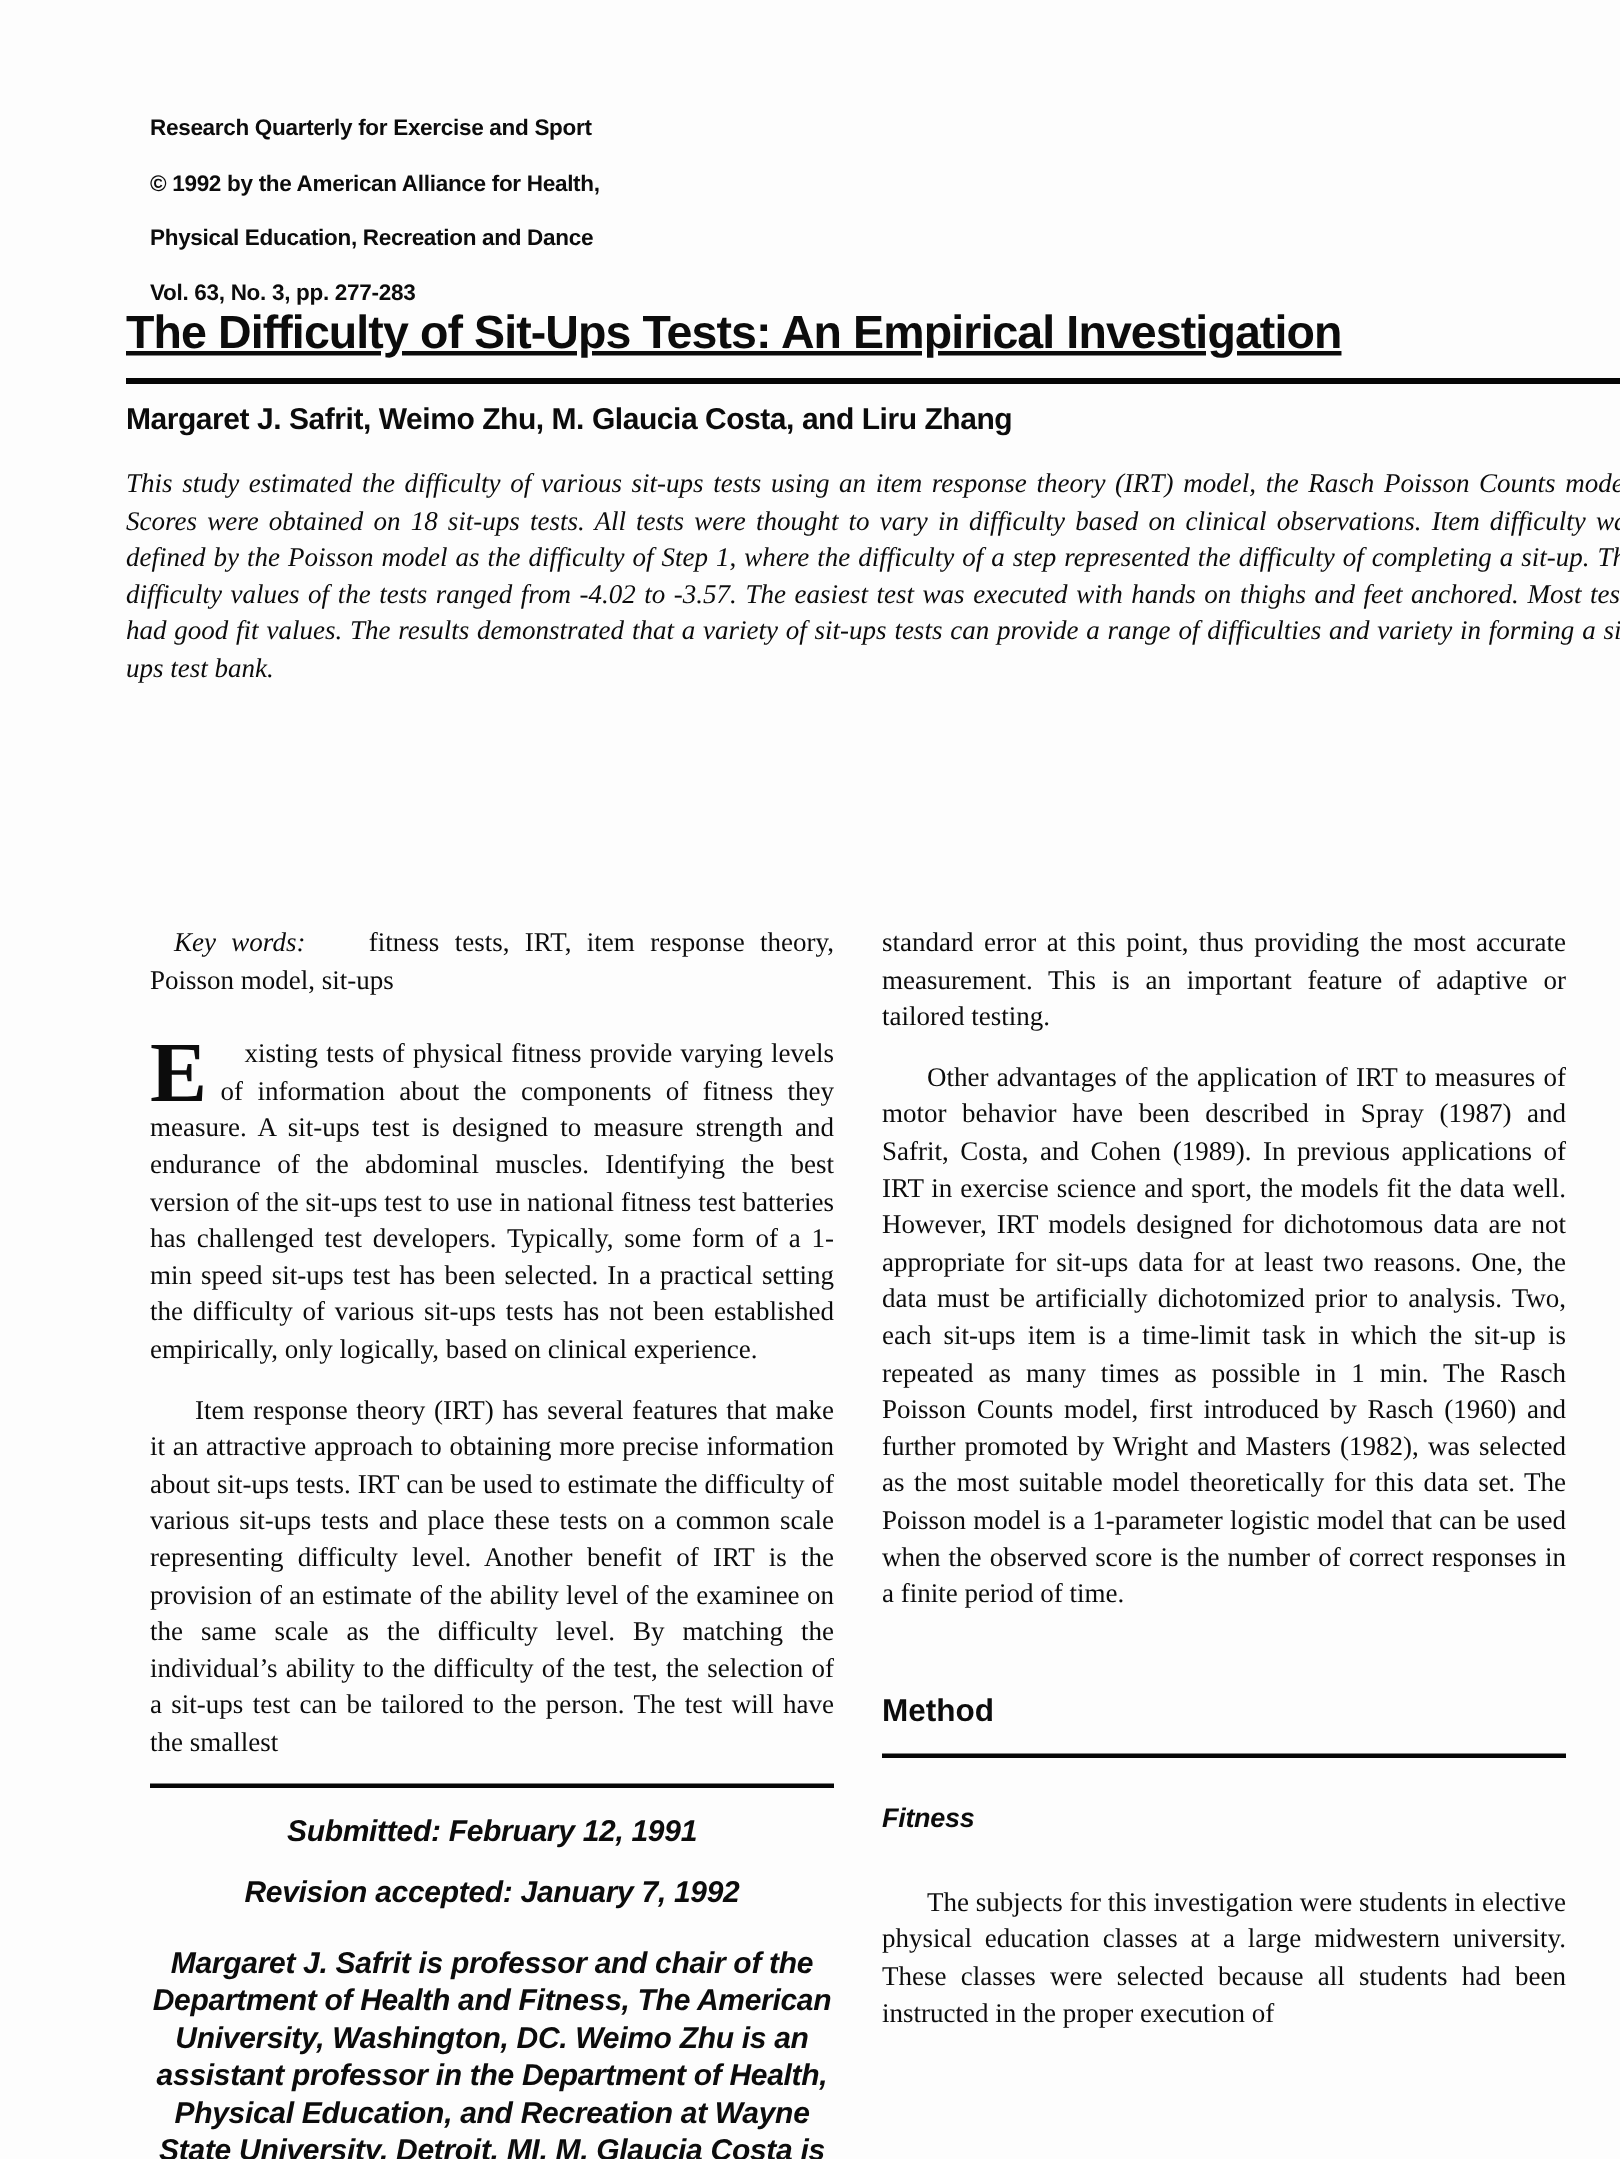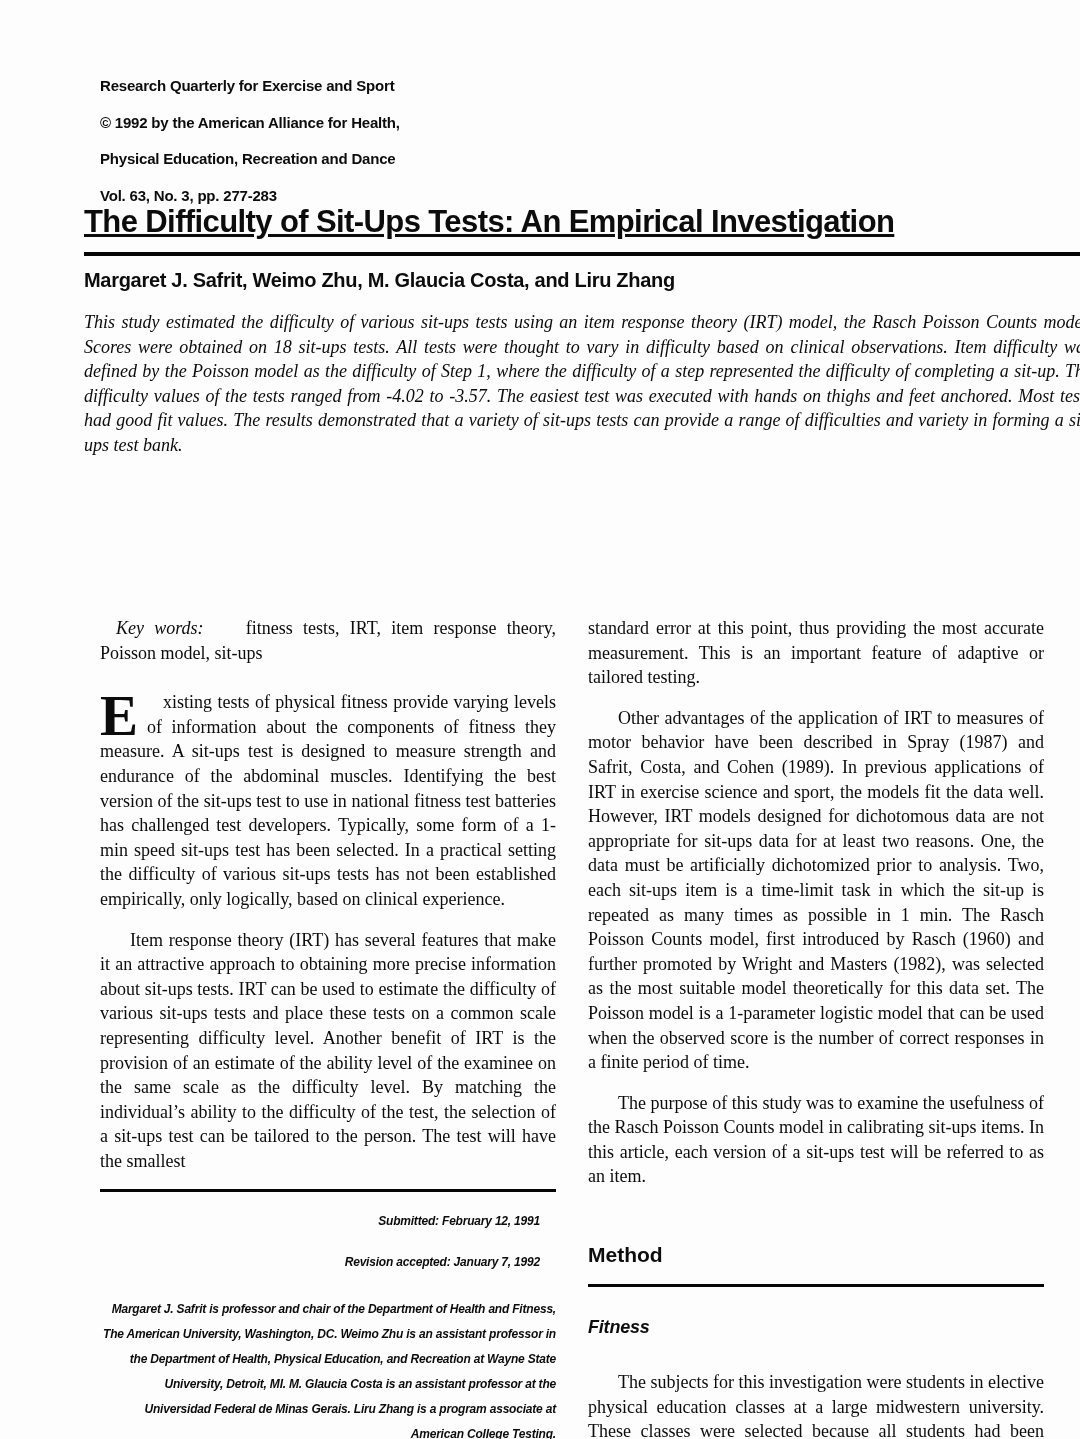--- a/index.html
+++ b/index.html
@@ -58,22 +58,22 @@
     font-weight:bold;
     font-size:57px; line-height:44px;
     margin:4px 9px 0 0;
   }
   .para-indent { text-indent:30px; }
 
   #footnote-rule { height:3px; background:#060606; margin-top:13px; }
   .footnote {
     font-family:"Liberation Sans", sans-serif;
     font-weight:bold; font-style:italic;
-    font-size:12px; line-height:25px;
-    text-align:right; letter-spacing:-0.2px;
+    font-size:20px; line-height:25px;
+    text-align:center; letter-spacing:-0.2px;
   }
   .footnote-dates { margin-top:17px; }
   .bio { margin-top:22px; }
 
   .method-heading {
     font-family:"Liberation Sans", sans-serif;
     font-weight:bold; font-size:21px;
     text-align:left; margin-top:54px;
   }
   .method-rule { height:3px; background:#060606; margin-top:5px; }
@@ -124,21 +124,20 @@
   </div>
 
   <div class="footnote bio">Margaret J. Safrit is professor and chair of the Department of Health and Fitness, The American University, Washington, DC. Weimo Zhu is an assistant professor in the Department of Health, Physical Education, and Recreation at Wayne State University, Detroit, MI. M. Glaucia Costa is an assistant professor at the Universidad Federal de Minas Gerais. Liru Zhang is a program associate at American College Testing.</div>
 </div>
 
 <div id="right-col" class="col">
   <p>standard error at this point, thus providing the most accurate measurement. This is an important feature of adaptive or tailored testing.</p>
 
   <p class="para-indent">Other advantages of the application of IRT to measures of motor behavior have been described in Spray (1987) and Safrit, Costa, and Cohen (1989). In previous applications of IRT in exercise science and sport, the models fit the data well. However, IRT models designed for dichotomous data are not appropriate for sit-ups data for at least two reasons. One, the data must be artificially dichotomized prior to analysis. Two, each sit-ups item is a time-limit task in which the sit-up is repeated as many times as possible in 1 min. The Rasch Poisson Counts model, first introduced by Rasch (1960) and further promoted by Wright and Masters (1982), was selected as the most suitable model theoretically for this data set. The Poisson model is a 1-parameter logistic model that can be used when the observed score is the number of correct responses in a finite period of time.</p>
 
-  <p class="para-indent">The purpose of this study was to examine the usefulness of the Rasch Poisson Counts model in calibrating sit-ups items. In this article, each version of a sit-ups test will be referred to as an item.</p>
 
   <h2 class="method-heading">Method</h2>
   <div class="method-rule"></div>
 
   <h3 class="sample-heading">Fitness</h3>
 
   <p class="para-indent sample-para">The subjects for this investigation were students in elective physical education classes at a large midwestern university. These classes were selected because all students had been instructed in the proper execution of</p>
 </div>
 
 <div id="footer">

